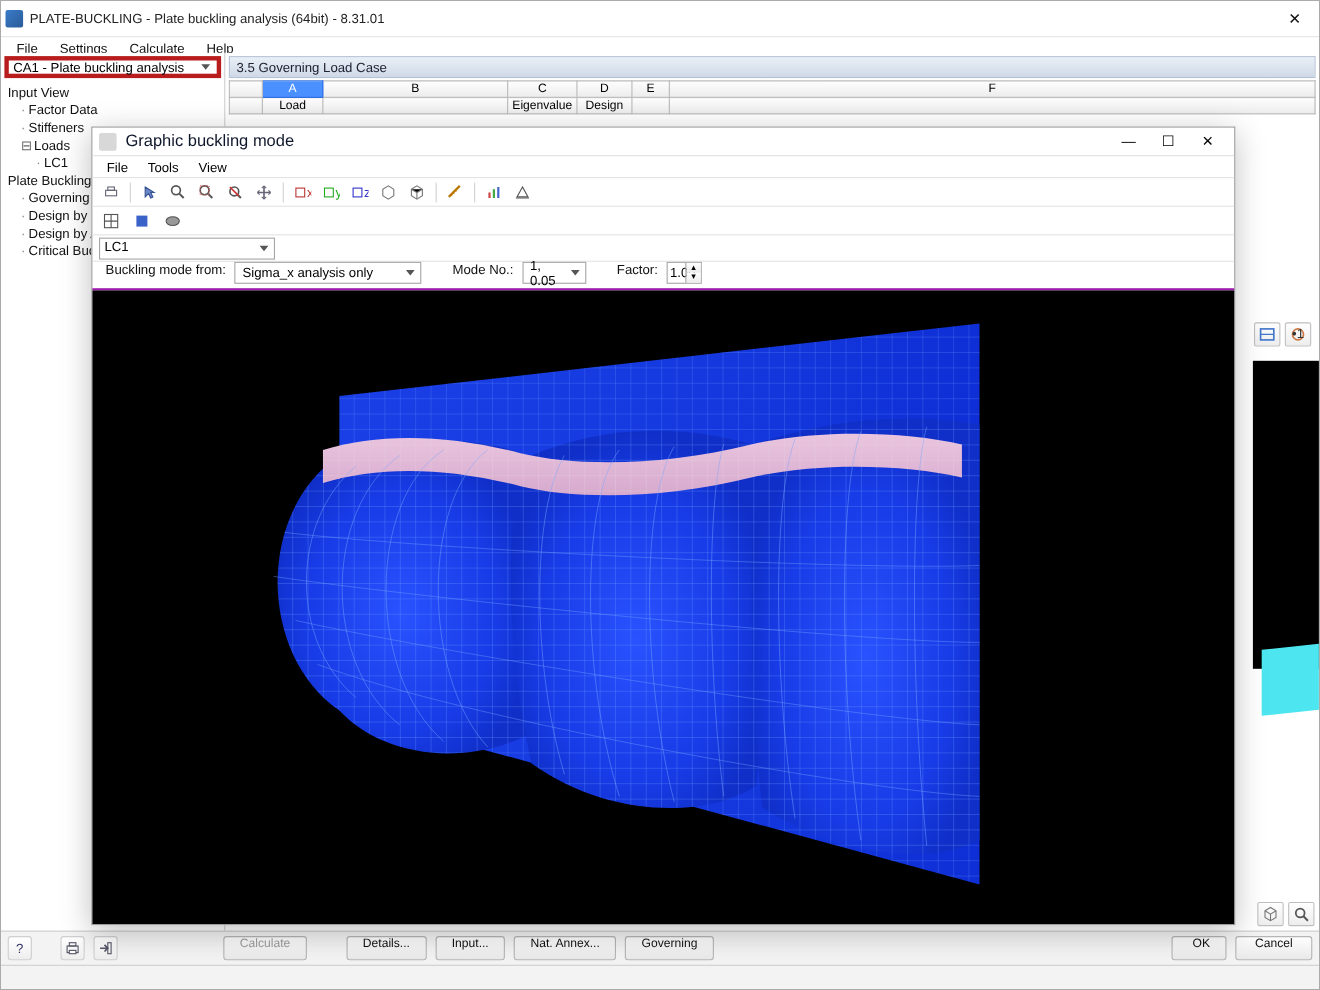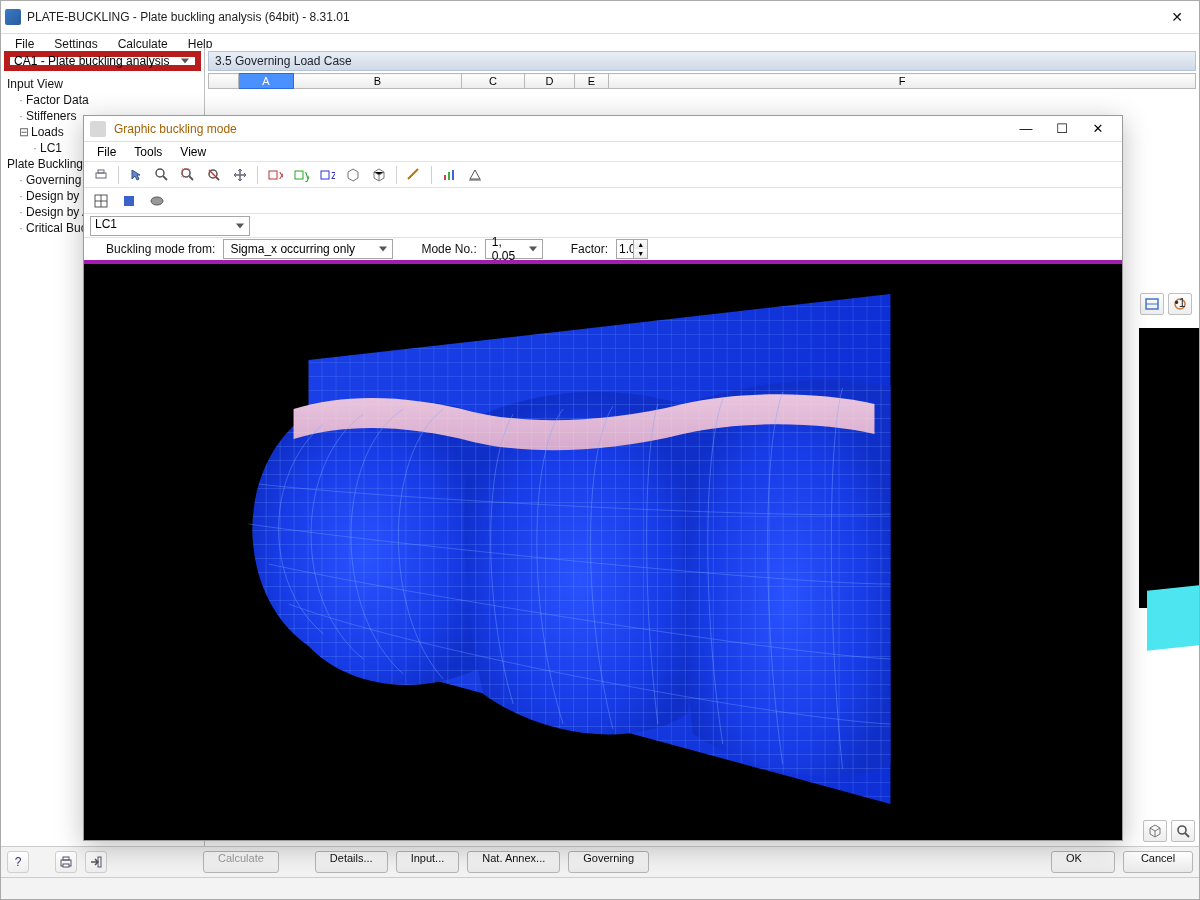--- a/index.html
+++ b/index.html
@@ -13,21 +13,21 @@
 .titlebar .win-btn { width: 36px; height: 22px; display: flex; align-items: center; justify-content: center; color: #111; font-size: 14px; cursor: default; }
 
 .menubar { height: 20px; background: #fff; display: flex; align-items: center; padding: 0 4px; border-bottom: 1px solid #ddd; }
 .menubar .menu-item { padding: 2px 10px; font-size: 12px; color: #111; cursor: default; }
 
 
 .client { position: absolute; top: 47px; left: 0; right: 0; bottom: 53px; display: flex; }
 
 
 .left-panel { width: 204px; border-right: 1px solid #c0c0c0; display: flex; flex-direction: column; background: #fff; }
-.left-combo { margin: 3px; height: 20px; border: 6px solid #b91c1c; display: flex; align-items: center; padding: 0 4px; font-size: 11px; background: #fff; position: relative; }
+.left-combo { margin: 3px; height: 20px; border: 4px solid #b91c1c; display: flex; align-items: center; padding: 0 4px; font-size: 11px; background: #fff; position: relative; }
 .left-combo::after { content: ""; position: absolute; right: 6px; top: 50%; width: 0; height: 0; border-left: 4px solid transparent; border-right: 4px solid transparent; border-top: 5px solid #555; transform: translateY(-50%); }
 .tree { flex: 1; padding: 2px 2px; font-size: 11px; color: #111; overflow: hidden; }
 .tree .tn { padding: 1px 0 1px 4px; white-space: nowrap; cursor: default; }
 .tree .tn.l1 { padding-left: 16px; }
 .tree .tn.l2 { padding-left: 30px; }
 .tree .glyph { display: inline-block; width: 10px; color: #666; margin-right: 2px; }
 .tree .dash { color: #888; margin-right: 3px; }
 
 
 .right-panel { flex: 1; position: relative; background: #fff; }
@@ -55,38 +55,38 @@
 .status-caps span { font-size:10px; color:#666; border:1px solid #d0d0d0; padding:1px 4px; background:#f7f7f7; }
 
 
 .modal {
   position: absolute; left: 82px; top: 114px; width: 1040px; height: 726px;
   background: #fff; border: 1px solid #9b9b9b; box-shadow: 0 6px 26px rgba(0,0,0,0.25);
   display: flex; flex-direction: column;
 }
 .modal .m-title { height: 26px; display:flex; align-items:center; padding:0 6px; border-bottom:1px solid #e0e0e0; }
 .modal .m-title .mt-icon { width:16px; height:16px; background:#d8d8d8; border-radius:2px; margin-right:8px; }
-.modal .m-title .mt-text { flex:1; font-size:12px; color:#a16207; }
+.modal .m-title .mt-text { flex:1; font-size:15px; color:#0f172a; }
 .modal .m-title .mt-btn { width:36px; height:22px; display:flex; align-items:center; justify-content:center; font-size:13px; }
 
 .modal .m-menu { height:20px; display:flex; align-items:center; padding:0 4px; border-bottom:1px solid #e3e3e3; }
 .modal .m-menu .menu-item { padding:2px 9px; font-size:12px; }
 
 .m-toolbar { height:26px; display:flex; align-items:center; padding:0 6px; gap:4px; border-bottom:1px solid #e3e3e3; }
 .m-toolbar .tbtn { width:22px; height:22px; border:1px solid transparent; border-radius:2px; display:flex; align-items:center; justify-content:center; font-size:12px; color:#444; }
 .m-toolbar .sep { width:1px; height:18px; background:#d0d0d0; margin:0 2px; }
 
 .m-toolbar2 { height:26px; display:flex; align-items:center; padding:0 6px; gap:6px; border-bottom:1px solid #e3e3e3; }
 .m-toolbar2 .tbtn { width:22px; height:22px; border:1px solid transparent; border-radius:2px; display:flex; align-items:center; justify-content:center; }
 
 .m-combo-row { height:24px; display:flex; align-items:center; padding:0 6px; border-bottom:1px solid #e3e3e3; }
 .m-combo-row select, .m-combo-row .combo { height:20px; border:1px solid #a6a6a6; font-size:11px; background:#fff; padding:0 18px 0 4px; position:relative; }
 .m-combo-row .combo::after { content:""; position:absolute; right:5px; top:50%; transform:translateY(-50%); border-left:4px solid transparent; border-right:4px solid transparent; border-top:5px solid #555; }
 
-.m-params { height:26px; display:flex; align-items:center; padding:0 22px; gap:8px; border-bottom:4px solid #a21caf; font-size:11px; }
+.m-params { height:26px; display:flex; padding:0 12px; gap:8px; border-bottom:2px solid #a21caf; font-size:11px; }
 .m-params .combo { height:20px; border:1px solid #a6a6a6; padding:0 18px 0 6px; background:#fff; position:relative; display:inline-flex; align-items:center; }
 .m-params .combo::after { content:""; position:absolute; right:5px; top:50%; transform:translateY(-50%); border-left:4px solid transparent; border-right:4px solid transparent; border-top:5px solid #555; }
 .m-params .spin { height:20px; width:32px; border:1px solid #a6a6a6; display:inline-flex; align-items:center; padding:0 2px; background:#fff; position:relative; }
 .m-params .spin .spin-btns { position:absolute; right:0; top:0; bottom:0; width:14px; display:flex; flex-direction:column; }
 .m-params .spin .spin-btns div { flex:1; border-left:1px solid #a6a6a6; display:flex; align-items:center; justify-content:center; font-size:7px; background:linear-gradient(#fdfdfd,#ececec); }
 .m-params label { color:#111; }
 
 
 .viewport { flex:1; background:#000; position:relative; overflow:hidden; }
 .viewport svg { position:absolute; inset:0; width:100%; height:100%; }
@@ -151,20 +151,29 @@
           <tbody>
               <tr>
             <th></th>
             <th class="selA">A</th>
             <th>B</th>
             <th>C</th>
             <th>D</th>
             <th>E</th>
             <th>F</th>
           </tr>
+          <tr>
+            <th></th>
+            <th>Load</th>
+            <th></th>
+            <th>Eigenvalue</th>
+            <th>Design</th>
+            <th></th>
+            <th></th>
+          </tr>
         </tbody>
           </table>
       </div>
 
       <div class="right-tool-strip">
         <div class="rt-btn">
           <svg class="svg-ic" viewBox="0 0 16 16">
               <rect x="2" y="3" width="12" height="10" fill="none" stroke="#4477cc" stroke-width="1.5"></rect>
               <line x1="2" y1="8" x2="14" y2="8" stroke="#4477cc"></line>
             </svg>
@@ -221,21 +230,21 @@
         </svg>
     </div>
     <div style="width:80px"></div>
     <div class="btn disabled">Calculate</div>
     <div style="width:20px"></div>
     <div class="btn">Details...</div>
     <div class="btn">Input...</div>
     <div class="btn">Nat. Annex...</div>
     <div class="btn">Governing</div>
     <div class="spacer"></div>
-    <div class="btn" style="width:64px;text-align:left">OK</div>
+    <div class="btn" style="width:50px;text-align:right">OK</div>
     <div class="btn" style="width:70px;text-align:center">Cancel</div>
   </div>
 
   <div class="status-strip"></div>
 
   <div class="modal">
     <div class="m-title">
       <div class="mt-icon"></div>
       <div class="mt-text">Graphic buckling mode</div>
       <div class="mt-btn">—</div>
@@ -363,21 +372,21 @@
 
     <div class="m-combo-row">
       <div class="combo" style="width:160px">
         <span>LC1</span>
       </div>
     </div>
 
     <div class="m-params">
       <label>Buckling mode from:</label>
       <div class="combo" style="width:170px">
-        <span>Sigma_x occurring only</span>
+        <span>Sigma_x analysis only</span>
       </div>
       <div style="width:12px"></div>
       <label>Mode No.:</label>
       <div class="combo" style="width:58px">
         <span>1, 0.05</span>
       </div>
       <div style="width:12px"></div>
       <label>Factor:</label>
       <div class="spin">
         <span>1.00</span>

